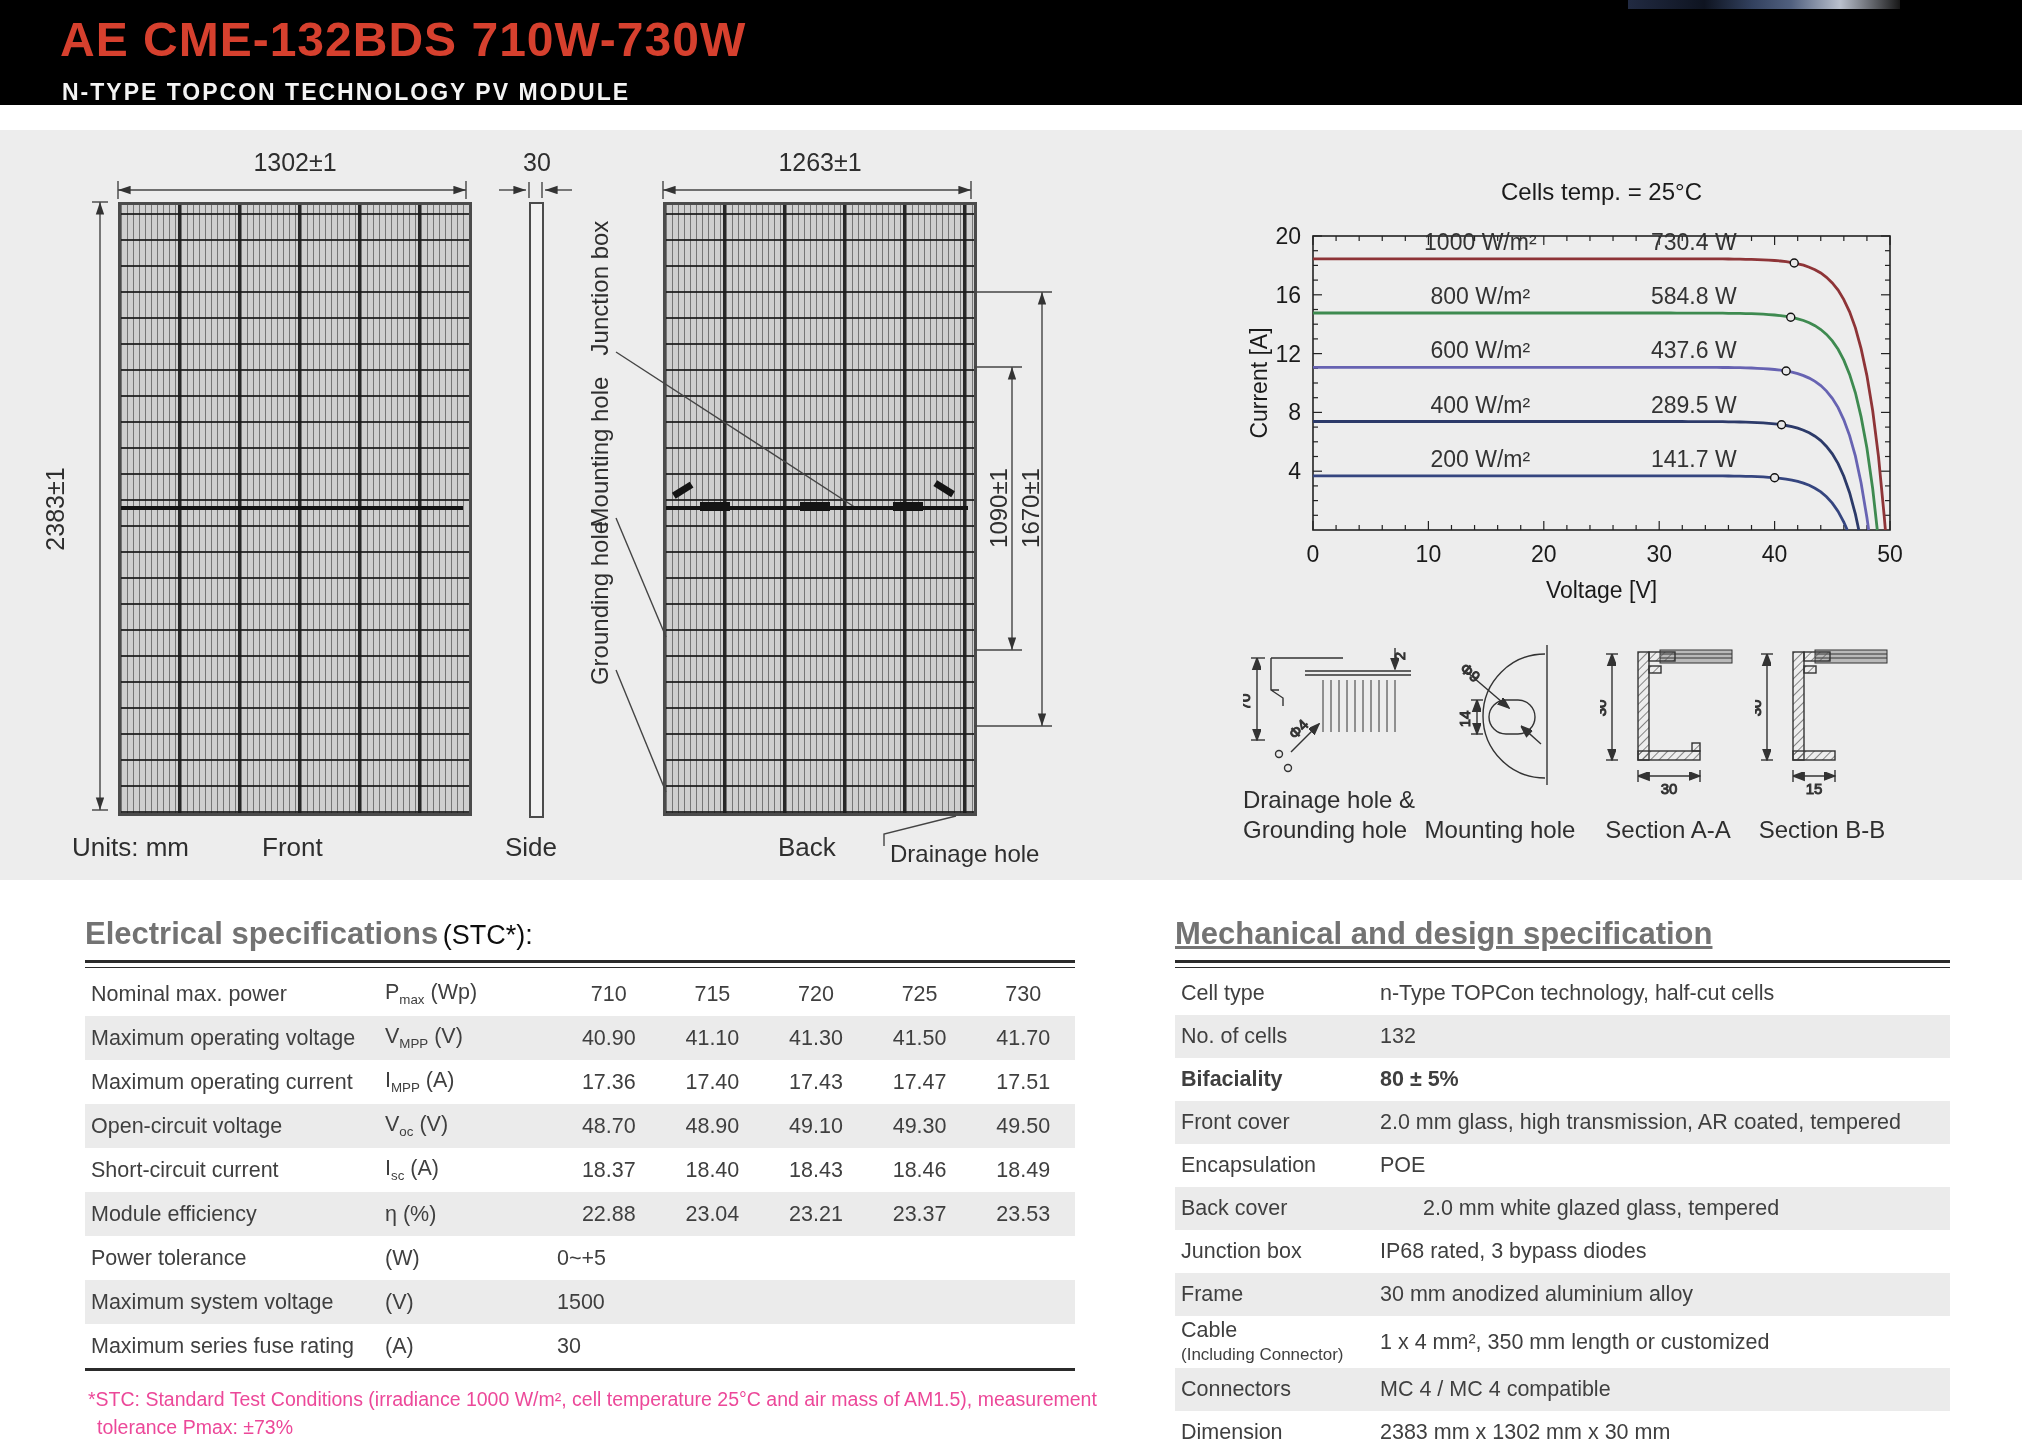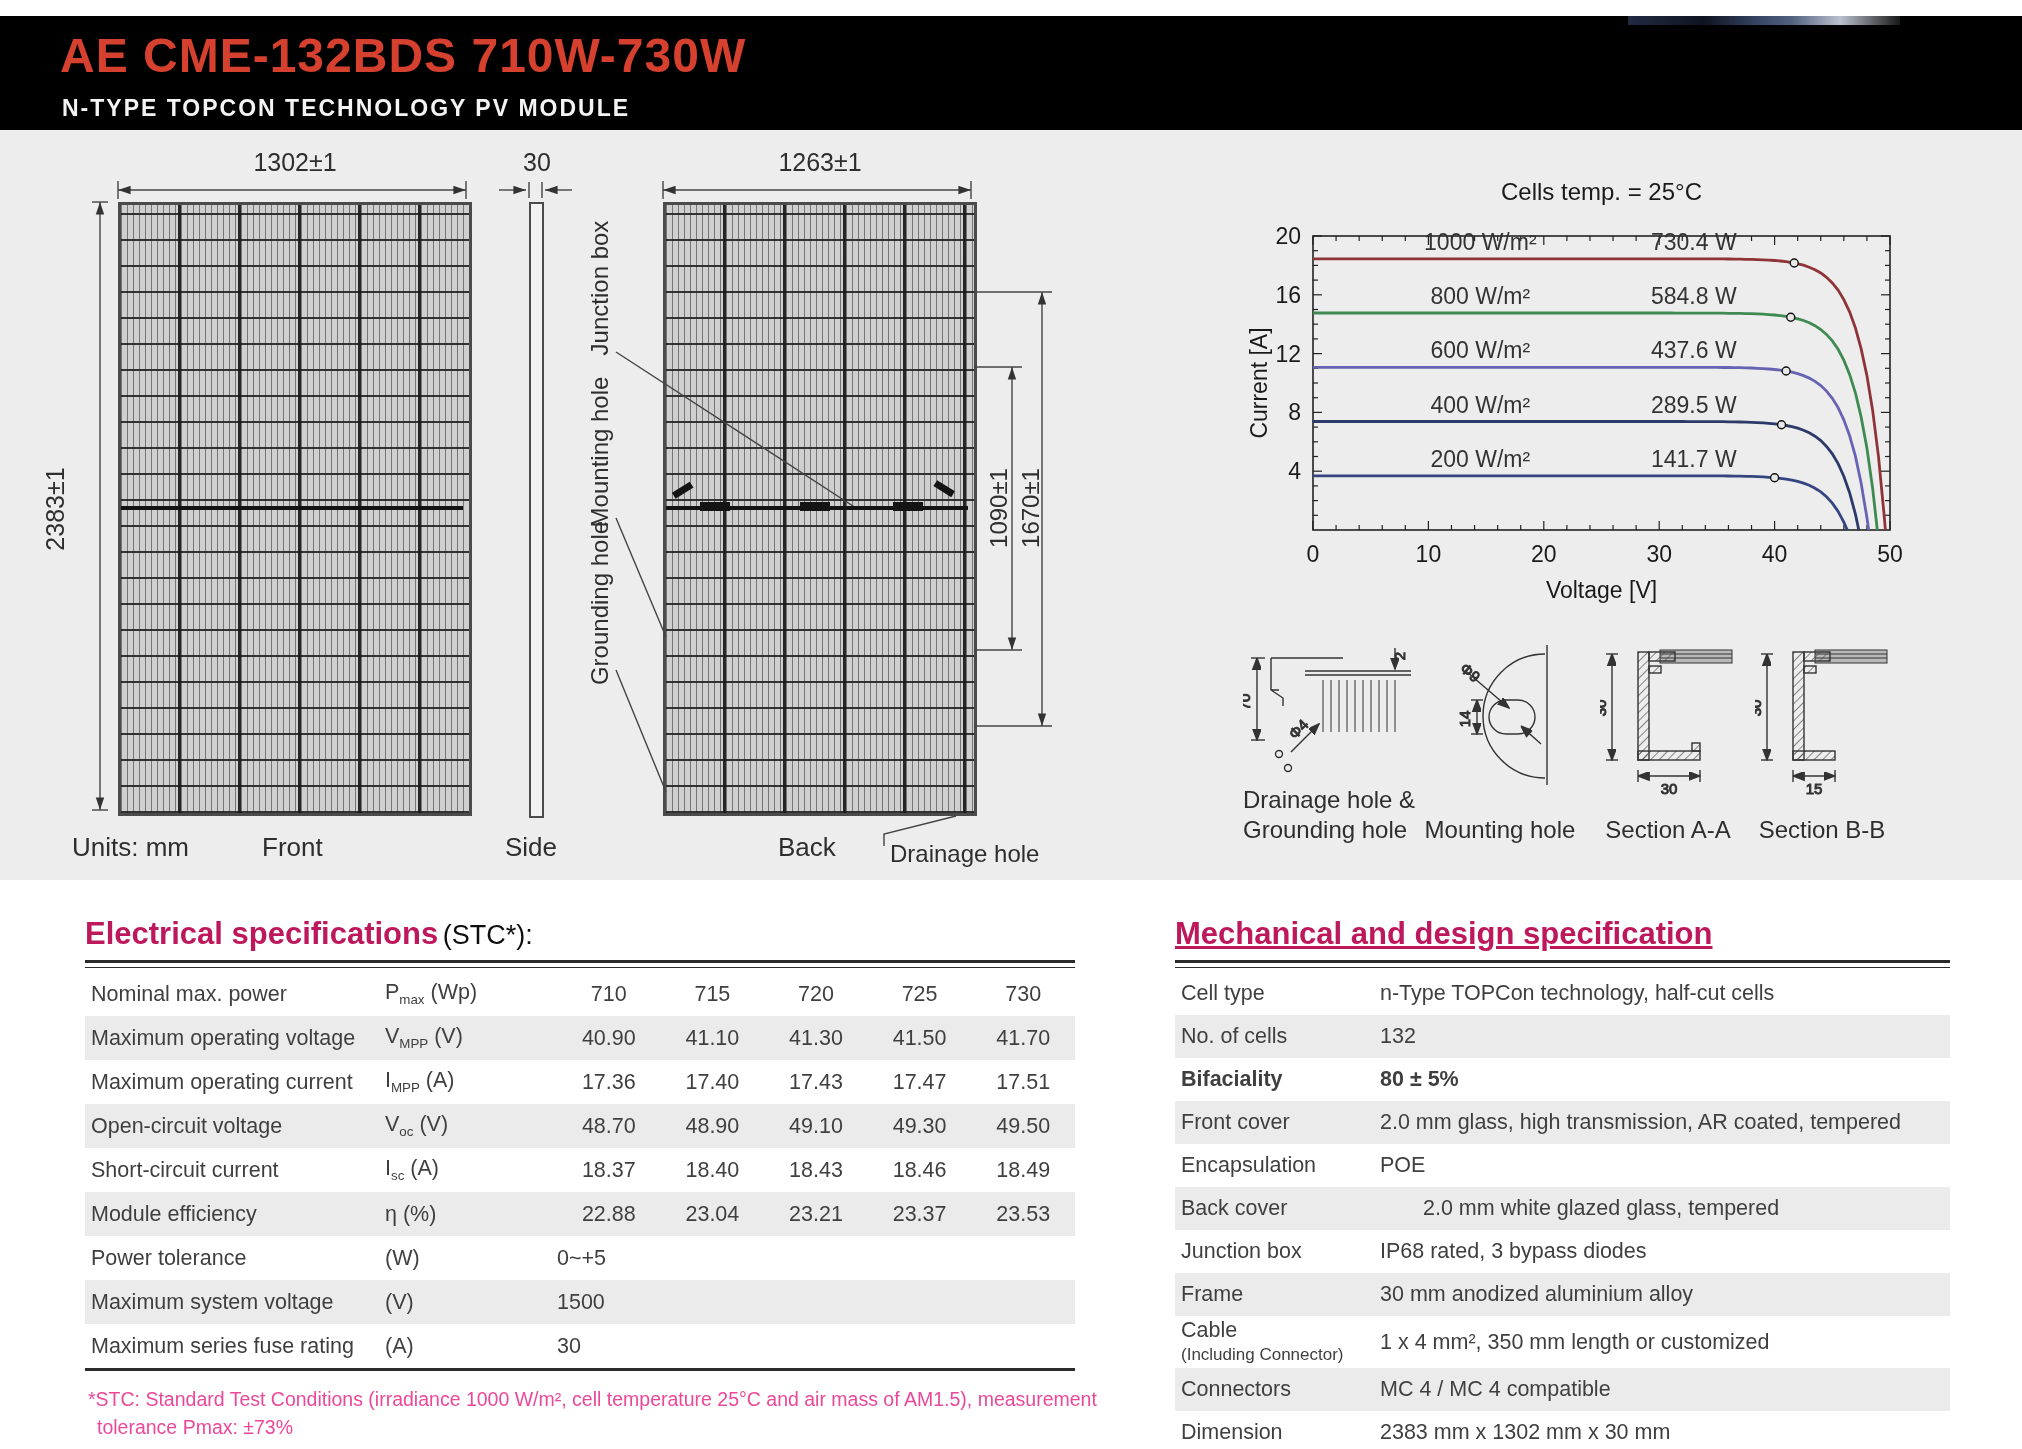--- a/index.html
+++ b/index.html
@@ -1,21 +1,21 @@
 <!DOCTYPE html>
 <html><head>
 <meta charset="utf-8">
 <style>
   html,body{margin:0;padding:0;}
   body{position:relative;width:2022px;height:1449px;overflow:hidden;background:#ffffff;
        font-family:"Liberation Sans",sans-serif;color:#222;}
   .abs{position:absolute;}
 
   
-  .header{left:0;top:16px;width:2022px;height:130px;background:#000;}
+  .header{left:0;top:0;width:2022px;height:105px;background:#000;}
   .title{left:60px;top:12px;font-size:48px;font-weight:bold;letter-spacing:1px;color:#d6402e;}
   .subtitle{left:62px;top:79px;font-size:23px;font-weight:600;letter-spacing:2px;color:#f4f4f4;}
   .badge{left:1292px;top:24px;width:648px;height:76px;border:3px solid #fff;border-radius:16px;
          display:flex;align-items:center;justify-content:center;color:#fff;
          font-size:34px;font-weight:bold;letter-spacing:1px;}
   .badge .sep{margin:0 24px;font-size:28px;}
   .logostrip{left:1628px;top:0;width:272px;height:9px;opacity:.9;
      background:linear-gradient(90deg,#252f49 0%,#101624 28%,#39496a 46%,#5a6b8d 60%,#cfd6e4 78%,#1a1a1a 100%);}
 
   
@@ -36,21 +36,21 @@
 
   
   #iv-chart{left:1245px;top:148px;}
 
   
   .mech{stroke:#333;}
   .mech text{font-family:"Liberation Sans",sans-serif;}
   .mechcap{font-size:24px;color:#2e2e2e;white-space:nowrap;}
 
   
-  .spec-head-bold{font-size:31px;font-weight:bold;color:#be185d;}
+  .spec-head-bold{font-size:31px;font-weight:bold;color:#737373;}
   .spec-head-normal{font-size:27px;font-weight:normal;color:#0d0d0d;}
   .rule{height:4px;border-top:3px solid #2b2b2b;border-bottom:1px solid #2b2b2b;}
   .botrule{height:0;border-top:3px solid #2b2b2b;}
 
   .erow{display:grid;grid-template-columns:300px 172px repeat(5,1fr);align-items:center;height:44px;
         font-size:21.5px;color:#3f3f3f;}
   .erow.stripe,.mrow.stripe{background:#ebebeb;}
   .erow .lab{padding-left:6px;}
   .erow .val{text-align:center;}
   .erow .valspan{grid-column:3 / span 5;text-align:left;}

